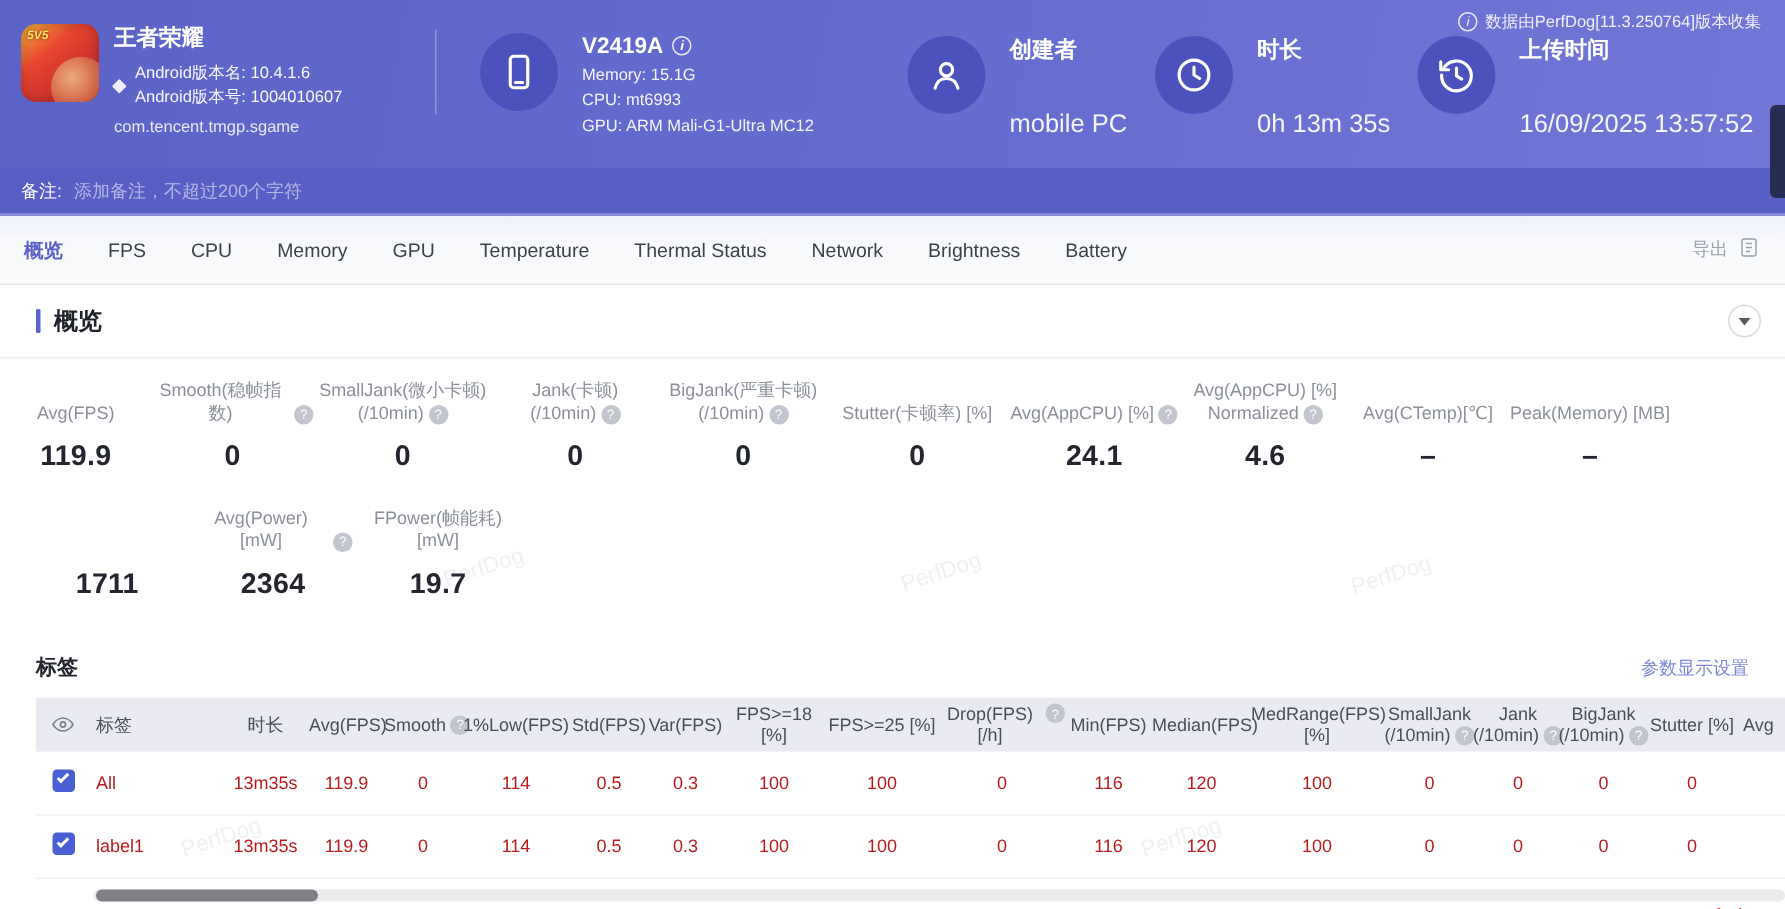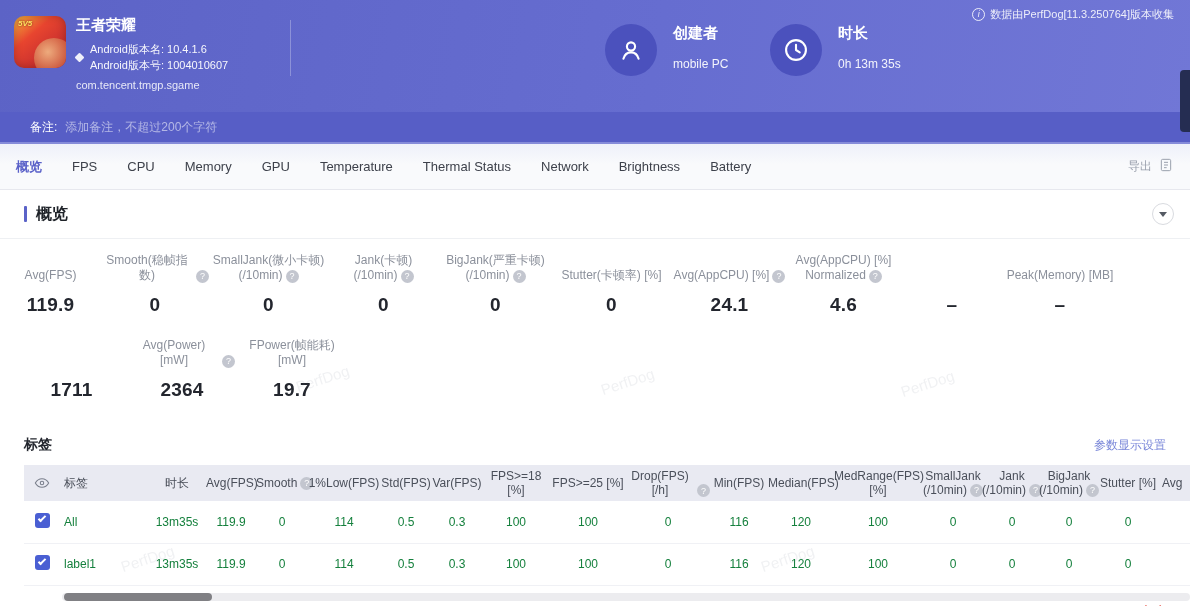--- a/index.html
+++ b/index.html
@@ -24,25 +24,25 @@
   .grp { position:absolute; display:flex; gap:16px; }
   .circ { width:52px; height:52px; border-radius:50%; background:#4b51bd; display:flex; align-items:center; justify-content:center; flex:0 0 auto; }
   .circ svg { width:28px; height:28px; stroke:#fff; fill:none; stroke-width:1.8; stroke-linecap:round; stroke-linejoin:round; }
   .grp-title { font-size:15px; font-weight:bold; display:flex; align-items:center; gap:6px; }
   .grp-line { font-size:11px; margin-top:6px; color:rgba(255,255,255,.92); }
   .grp-device { left:320px; top:22px; }
   .grp-device .grp-line { margin-top:5px; }
   .grp-creator { left:605px; top:24px; }
   .grp-duration { left:770px; top:24px; }
   .grp-upload { left:945px; top:24px; }
-  .grp .val { margin-top:14px; font-size:12px;text-align:center; }
+  .grp .val { margin-top:30px; font-size:17px;text-align:center; }
   .side-tab { position:absolute; right:0; top:70px; width:10px; height:62px; background:#252d52; border-radius:4px 0 0 4px; }
 
   
-  .notes { height:30px; background:#575ec6; color:#fff; font-size:12px; display:flex; align-items:center; padding-left:30px; gap:8px; }
+  .notes { height:30px; background:#575ec6; color:#fff; font-size:12px; display:flex; align-items:center; padding-left:14px; gap:8px; }
   .notes-ph { color:rgba(255,255,255,.55); }
 
   
   .tabs { height:48px; display:flex; align-items:center; padding:0 16px; gap:30px; background:linear-gradient(#eef0fa 0%,#f9fafc 45%,#f9fafc 100%); border-top:2px solid #858bd9; border-bottom:1px solid #e7e8ee; font-size:13px; color:#3d414b; }
   .tab { cursor:pointer; white-space:nowrap; }
   .tab.active { color:#5a61c9; font-weight:bold; }
   .tabs-right { margin-left:auto; display:flex; align-items:center; gap:6px; color:#9aa0ad; font-size:12px; }
   .export-icon svg { width:16px; height:16px; stroke:#9aa0ad; fill:none; stroke-width:1.5; }
 
   
@@ -71,21 +71,21 @@
   .q::after { content:"?"; }
   .stat-value { font-size:19px; font-weight:bold; color:#23262e; margin-top:11px; letter-spacing:.2px; }
 
   
   .labels-head { margin-top:32px; display:flex; justify-content:space-between; align-items:center; padding:0 24px; height:24px; }
   .labels-head h3 { font-size:14px; font-weight:bold; color:#23262e; }
   .labels-head a { font-size:12px; color:#7b88d9; cursor:pointer; text-decoration:none; }
   .tbl-wrap { margin-left:24px; width:1166px; overflow:hidden; margin-top:8px; }
   table { border-collapse:collapse; table-layout:fixed; width:1226px; font-size:12px; }
   thead th { background:#e9eaf2; height:36px; font-weight:normal; color:#4a4f5a; text-align:center; line-height:14px; }
-  td { height:42px; text-align:center; color:#15803d; border-bottom:1px solid #f0f1f5; }
+  td { height:42px; text-align:center; color:#b91c1c; border-bottom:1px solid #f0f1f5; }
   .ta-l { text-align:left; padding-left:4px; }
   .th2 { display:flex; flex-direction:column; align-items:center; }
   .eye svg { width:16px; height:16px; stroke:#7a7f8c; fill:none; stroke-width:1.6; vertical-align:middle; }
   .cb { display:inline-block; width:15px; height:15px; border-radius:3px; background:#4a5fd3; cursor:pointer; }
   .ck { display:block; width:8px; height:4px; border-left:2px solid #fff; border-bottom:2px solid #fff; transform:rotate(-45deg); margin:3.5px auto 0; }
   .hscroll { margin:7px 0 0 62px; width:1128px; height:8px; background:#ececef; border-radius:4px; position:relative; }
   .thumb { position:absolute; left:2px; top:0; width:148px; height:8px; background:#808084; border-radius:4px; cursor:grab; }
 
   
   .logo { position:absolute; right:6px; bottom:-22px; display:flex; align-items:center; gap:4px; }
@@ -114,20 +114,37 @@
             <div>Android版本名: 10.4.1.6</div>
             <div>Android版本号: 1004010607</div>
           </div>
         </div>
         <div class="app-pkg">com.tencent.tmgp.sgame</div>
       </div>
     </div>
 
     <div class="vdiv"></div>
 
+    <div class="grp grp-device">
+      <div class="circ">
+        <svg viewBox="0 0 24 24">
+            <rect x="7" y="3" width="10" height="18" rx="2"></rect>
+            <line x1="10" y1="18" x2="14" y2="18"></line>
+          </svg>
+      </div>
+      <div>
+        <div class="grp-title">
+          <span>V2419A</span>
+          <span class="i-circ"></span>
+        </div>
+        <div class="grp-line">Memory: 15.1G</div>
+        <div class="grp-line">CPU: mt6993</div>
+        <div class="grp-line">GPU: ARM Mali-G1-Ultra MC12</div>
+      </div>
+    </div>
 
     <div class="grp grp-creator">
       <div class="circ">
         <svg viewBox="0 0 24 24">
             <circle cx="12" cy="9" r="3.5"></circle>
             <path d="M5.5 19.5c1-3.8 3.5-5.5 6.5-5.5s5.5 1.7 6.5 5.5"></path>
           </svg>
       </div>
       <div>
         <div class="grp-title">创建者</div>
@@ -141,20 +158,33 @@
             <circle cx="12" cy="12" r="8.5"></circle>
             <path d="M12 7.5v4.5l3.2 2"></path>
           </svg>
       </div>
       <div>
         <div class="grp-title">时长</div>
         <div class="grp-line val">0h 13m 35s</div>
       </div>
     </div>
 
+    <div class="grp grp-upload">
+      <div class="circ">
+        <svg viewBox="0 0 24 24">
+            <path d="M4.5 8.5A8.5 8.5 0 1 1 3.5 12"></path>
+            <path d="M3 4.5v4.5h4.5"></path>
+            <path d="M12 8v4.5l3 1.8"></path>
+          </svg>
+      </div>
+      <div>
+        <div class="grp-title">上传时间</div>
+        <div class="grp-line val">16/09/2025 13:57:52</div>
+      </div>
+    </div>
 
     <div class="side-tab"></div>
   </header>
 
   <div class="notes">
     <span class="notes-label">备注:</span>
     <span class="notes-ph">添加备注，不超过200个字符</span>
   </div>
 
   <nav class="tabs">
@@ -262,20 +292,23 @@
         <div class="stat-label">
             <span>Avg(AppCPU) [%]</span>
             <span class="lrow">
               <span>Normalized</span>
               <span class="q"></span>
             </span>
           </div>
         <div class="stat-value">4.6</div>
       </div>
       <div class="stat">
+        <div class="stat-label">
+            <span>Avg(CTemp)[℃]</span>
+          </div>
         <div class="stat-value">–</div>
       </div>
       <div class="stat">
         <div class="stat-label">
             <span>Peak(Memory) [MB]</span>
           </div>
         <div class="stat-value">–</div>
       </div>
     </div>
 
@@ -339,21 +372,21 @@
             <th>Avg(FPS)</th>
             <th><span class="lrow" style="display:inline-flex;align-items:center;text-align:right;">
                   <span>Smooth</span>
                   <span class="q"></span>
                 </span></th>
             <th>1%Low(FPS)</th>
             <th>Std(FPS)</th>
             <th>Var(FPS)</th>
             <th>FPS&gt;=18 [%]</th>
             <th>FPS&gt;=25 [%]</th>
-            <th><span style="display:inline-flex;align-items:flex-end;">
+            <th><span style="display:inline-flex;align-items:flex-start;">
                   <span>Drop(FPS) [/h]</span>
                   <span class="q"></span>
                 </span></th>
             <th>Min(FPS)</th>
             <th>Median(FPS)</th>
             <th>MedRange(FPS)[%]</th>
             <th>
                 <div class="th2">
                   <span>SmallJank</span>
                   <span style="display:inline-flex;align-items:center;">

